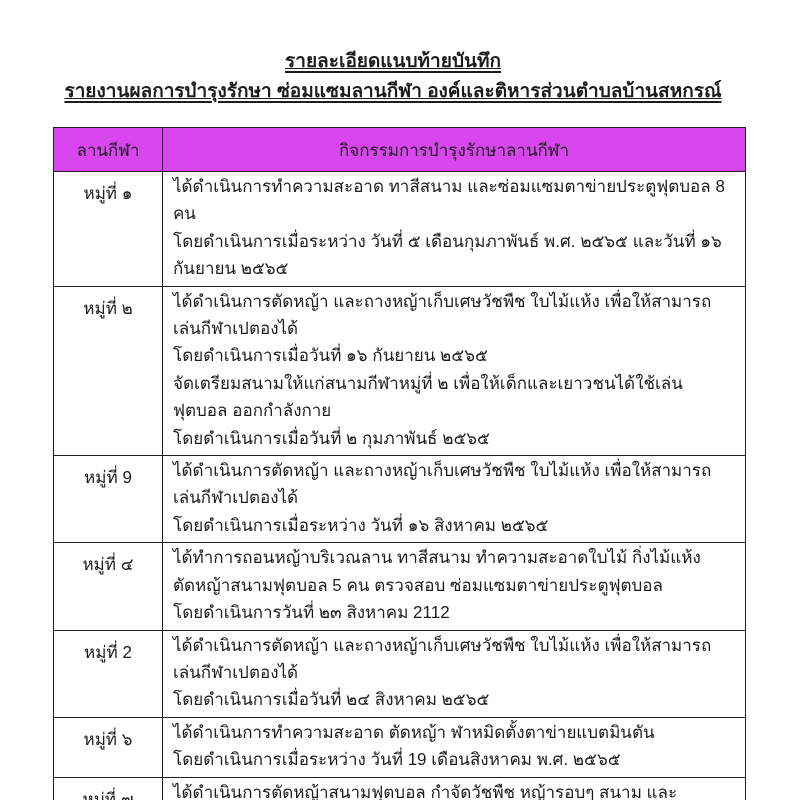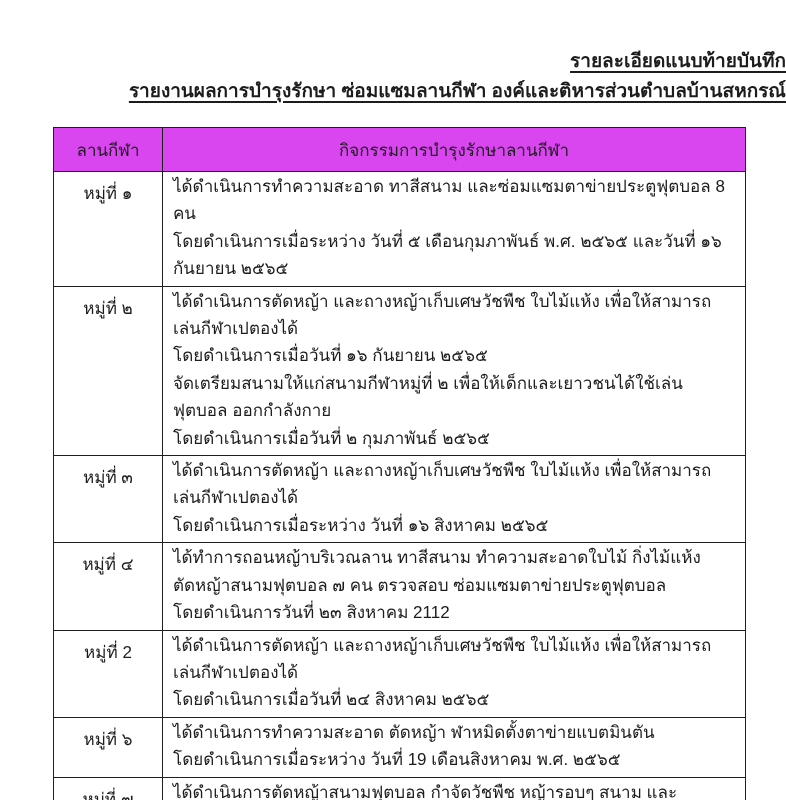--- a/index.html
+++ b/index.html
@@ -8,21 +8,21 @@
     background: #ffffff;
     font-family: "Liberation Sans", sans-serif;
     color: #1c1c1c;
   }
   .doc {
     width: 786px;
     height: 800px;
     background: #ffffff;
     padding-top: 46px;
   }
-  .title-block { text-align: right; }
+  .title-block { text-align: center; text-decoration: underline; }
   .title-line {
     font-size: 19px;
     font-weight: bold;
     line-height: 30px;
   }
   .title-line span {
     text-decoration: underline;
     text-underline-offset: 4px;
     text-decoration-thickness: 1.5px;
   }
@@ -82,31 +82,31 @@
       <tr>
         <td class="village">หมู่ที่ ๒</td>
         <td>
           <div class="line">ได้ดำเนินการตัดหญ้า และถางหญ้าเก็บเศษวัชพืช ใบไม้แห้ง เพื่อให้สามารถเล่นกีฬาเปตองได้</div>
           <div class="line">โดยดำเนินการเมื่อวันที่ ๑๖ กันยายน ๒๕๖๕</div>
           <div class="line">จัดเตรียมสนามให้แก่สนามกีฬาหมู่ที่ ๒ เพื่อให้เด็กและเยาวชนได้ใช้เล่นฟุตบอล ออกกำลังกาย</div>
           <div class="line">โดยดำเนินการเมื่อวันที่ ๒ กุมภาพันธ์ ๒๕๖๕</div>
         </td>
       </tr>
       <tr>
-        <td class="village">หมู่ที่ ๓</td>
+        <td class="village">หมู่ที่ 9</td>
         <td>
           <div class="line">ได้ดำเนินการตัดหญ้า และถางหญ้าเก็บเศษวัชพืช ใบไม้แห้ง เพื่อให้สามารถเล่นกีฬาเปตองได้</div>
           <div class="line">โดยดำเนินการเมื่อระหว่าง วันที่ ๑๖ สิงหาคม ๒๕๖๕</div>
         </td>
       </tr>
       <tr>
         <td class="village">หมู่ที่ ๔</td>
         <td>
           <div class="line">ได้ทำการถอนหญ้าบริเวณลาน ทาสีสนาม ทำความสะอาดใบไม้ กิ่งไม้แห้ง</div>
-          <div class="line">ตัดหญ้าสนามฟุตบอล ๗ คน ตรวจสอบ ซ่อมแซมตาข่ายประตูฟุตบอล</div>
+          <div class="line">ตัดหญ้าสนามฟุตบอล 5 คน ตรวจสอบ ซ่อมแซมตาข่ายประตูฟุตบอล</div>
           <div class="line">โดยดำเนินการวันที่ ๒๓ สิงหาคม 2112</div>
         </td>
       </tr>
       <tr>
         <td class="village">หมู่ที่ 2</td>
         <td>
           <div class="line">ได้ดำเนินการตัดหญ้า และถางหญ้าเก็บเศษวัชพืช ใบไม้แห้ง เพื่อให้สามารถเล่นกีฬาเปตองได้</div>
           <div class="line">โดยดำเนินการเมื่อวันที่ ๒๔ สิงหาคม ๒๕๖๕</div>
         </td>
       </tr>

